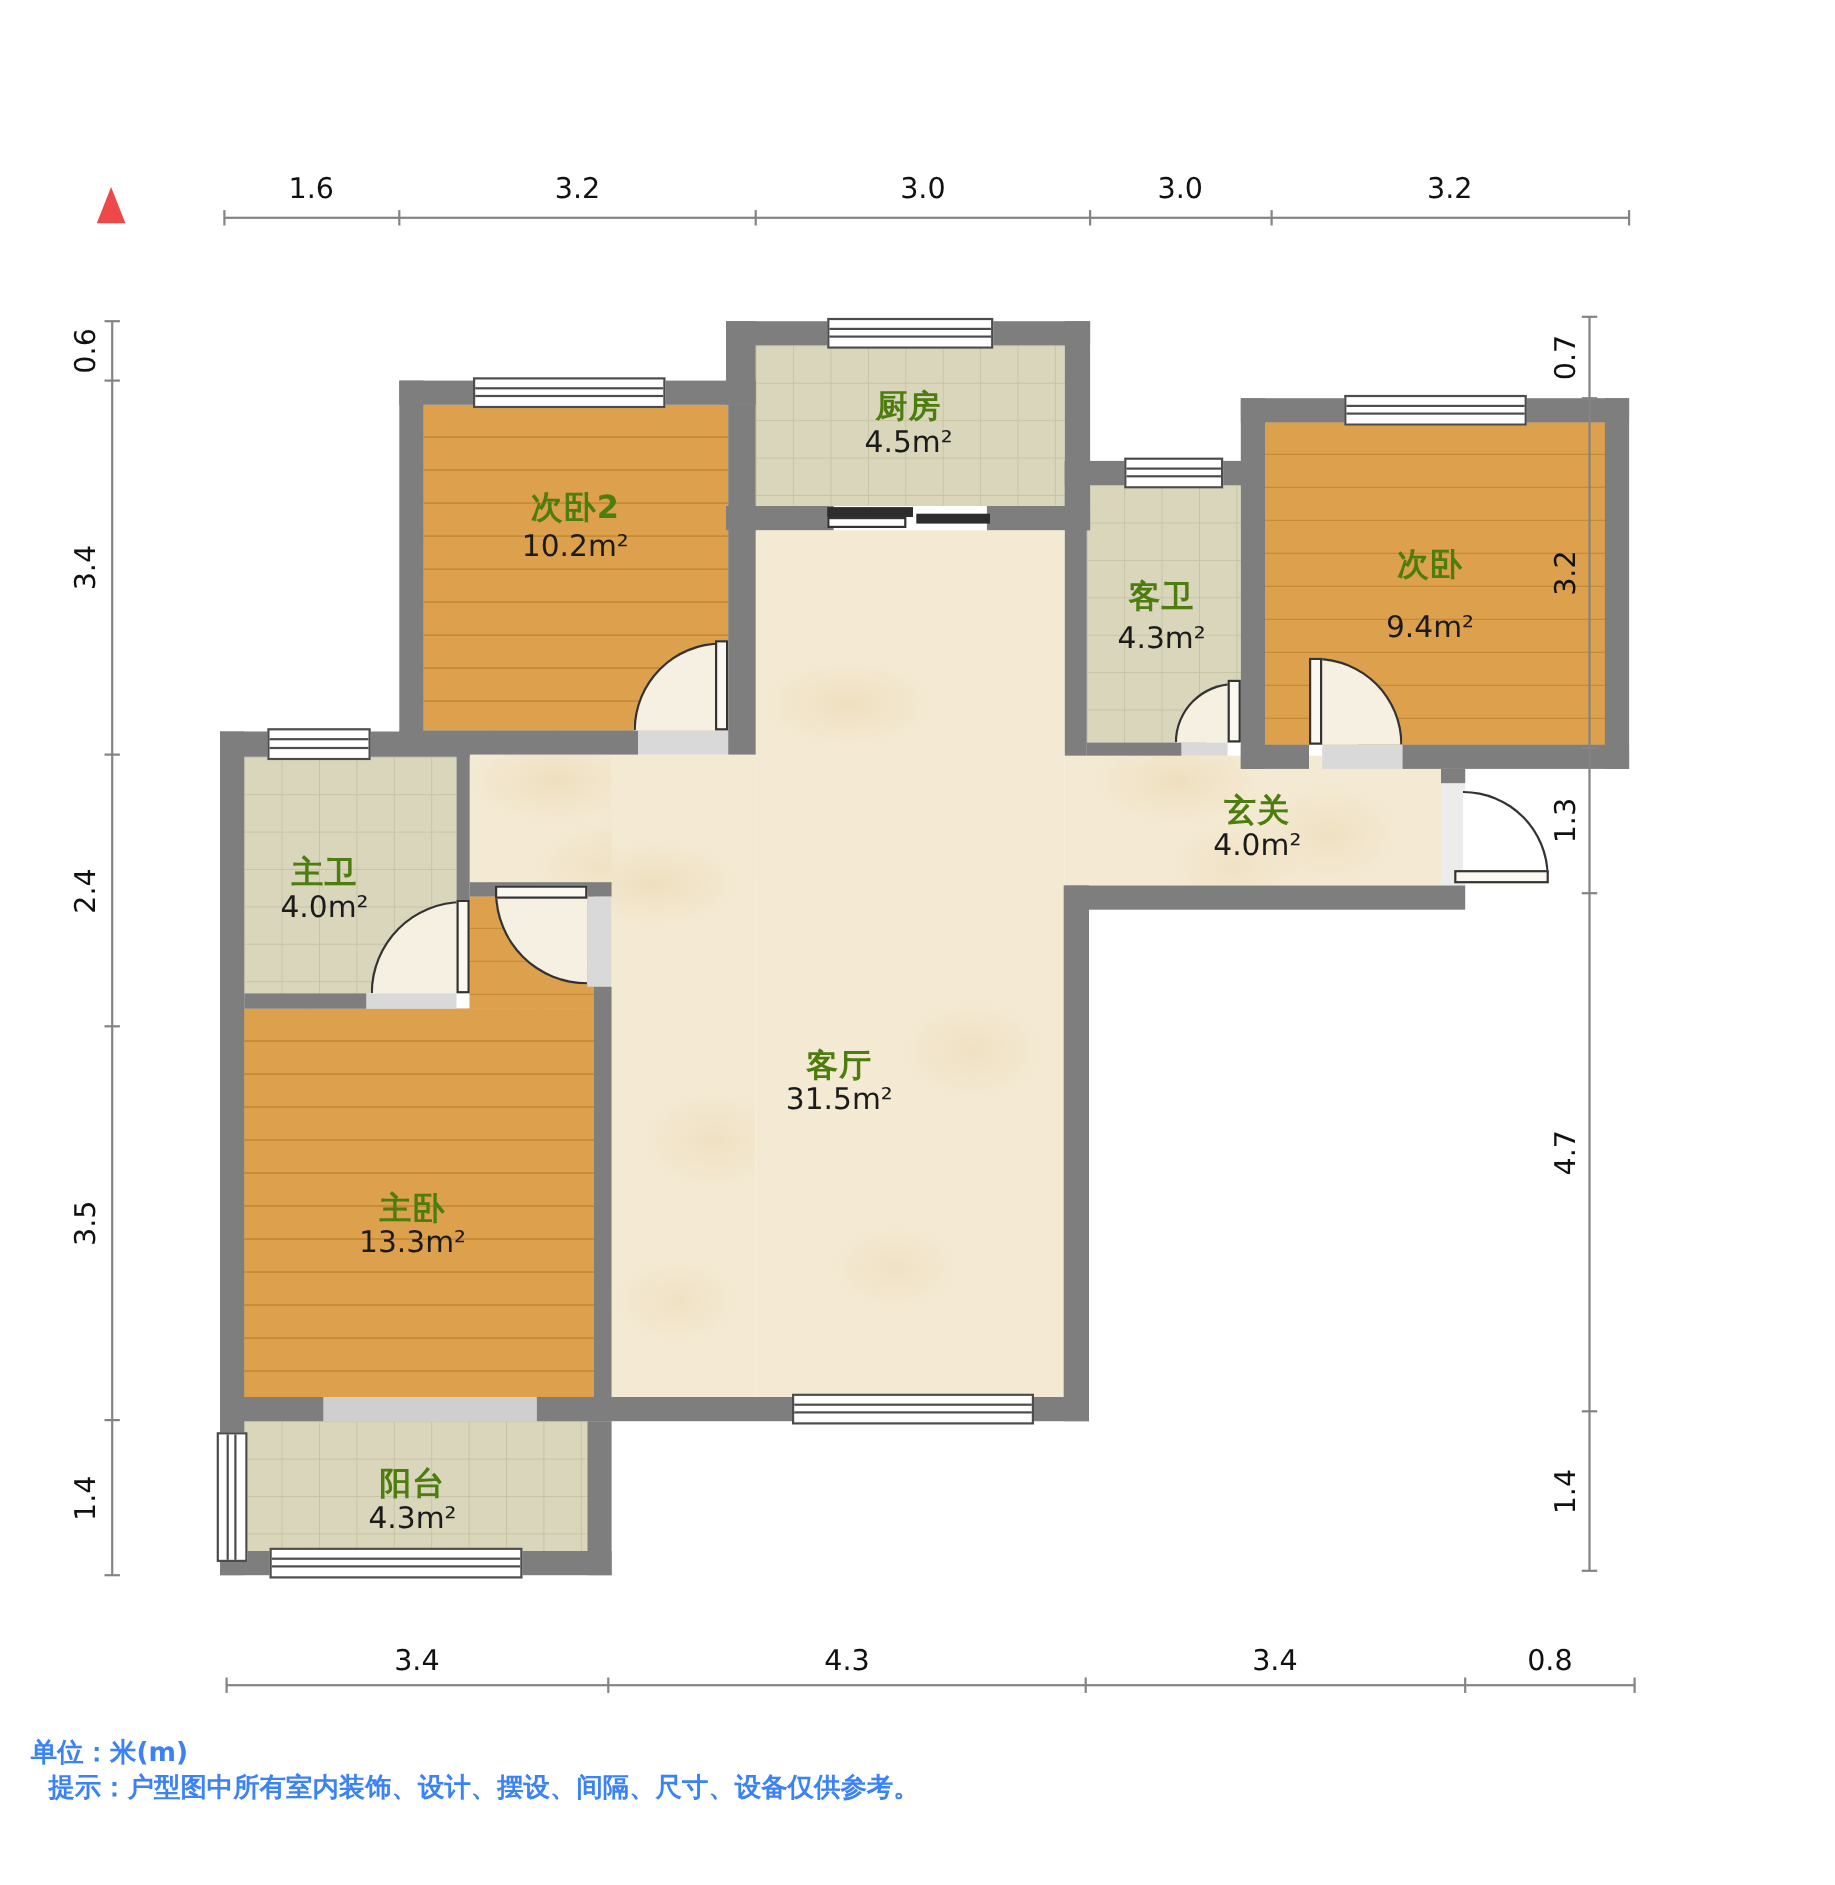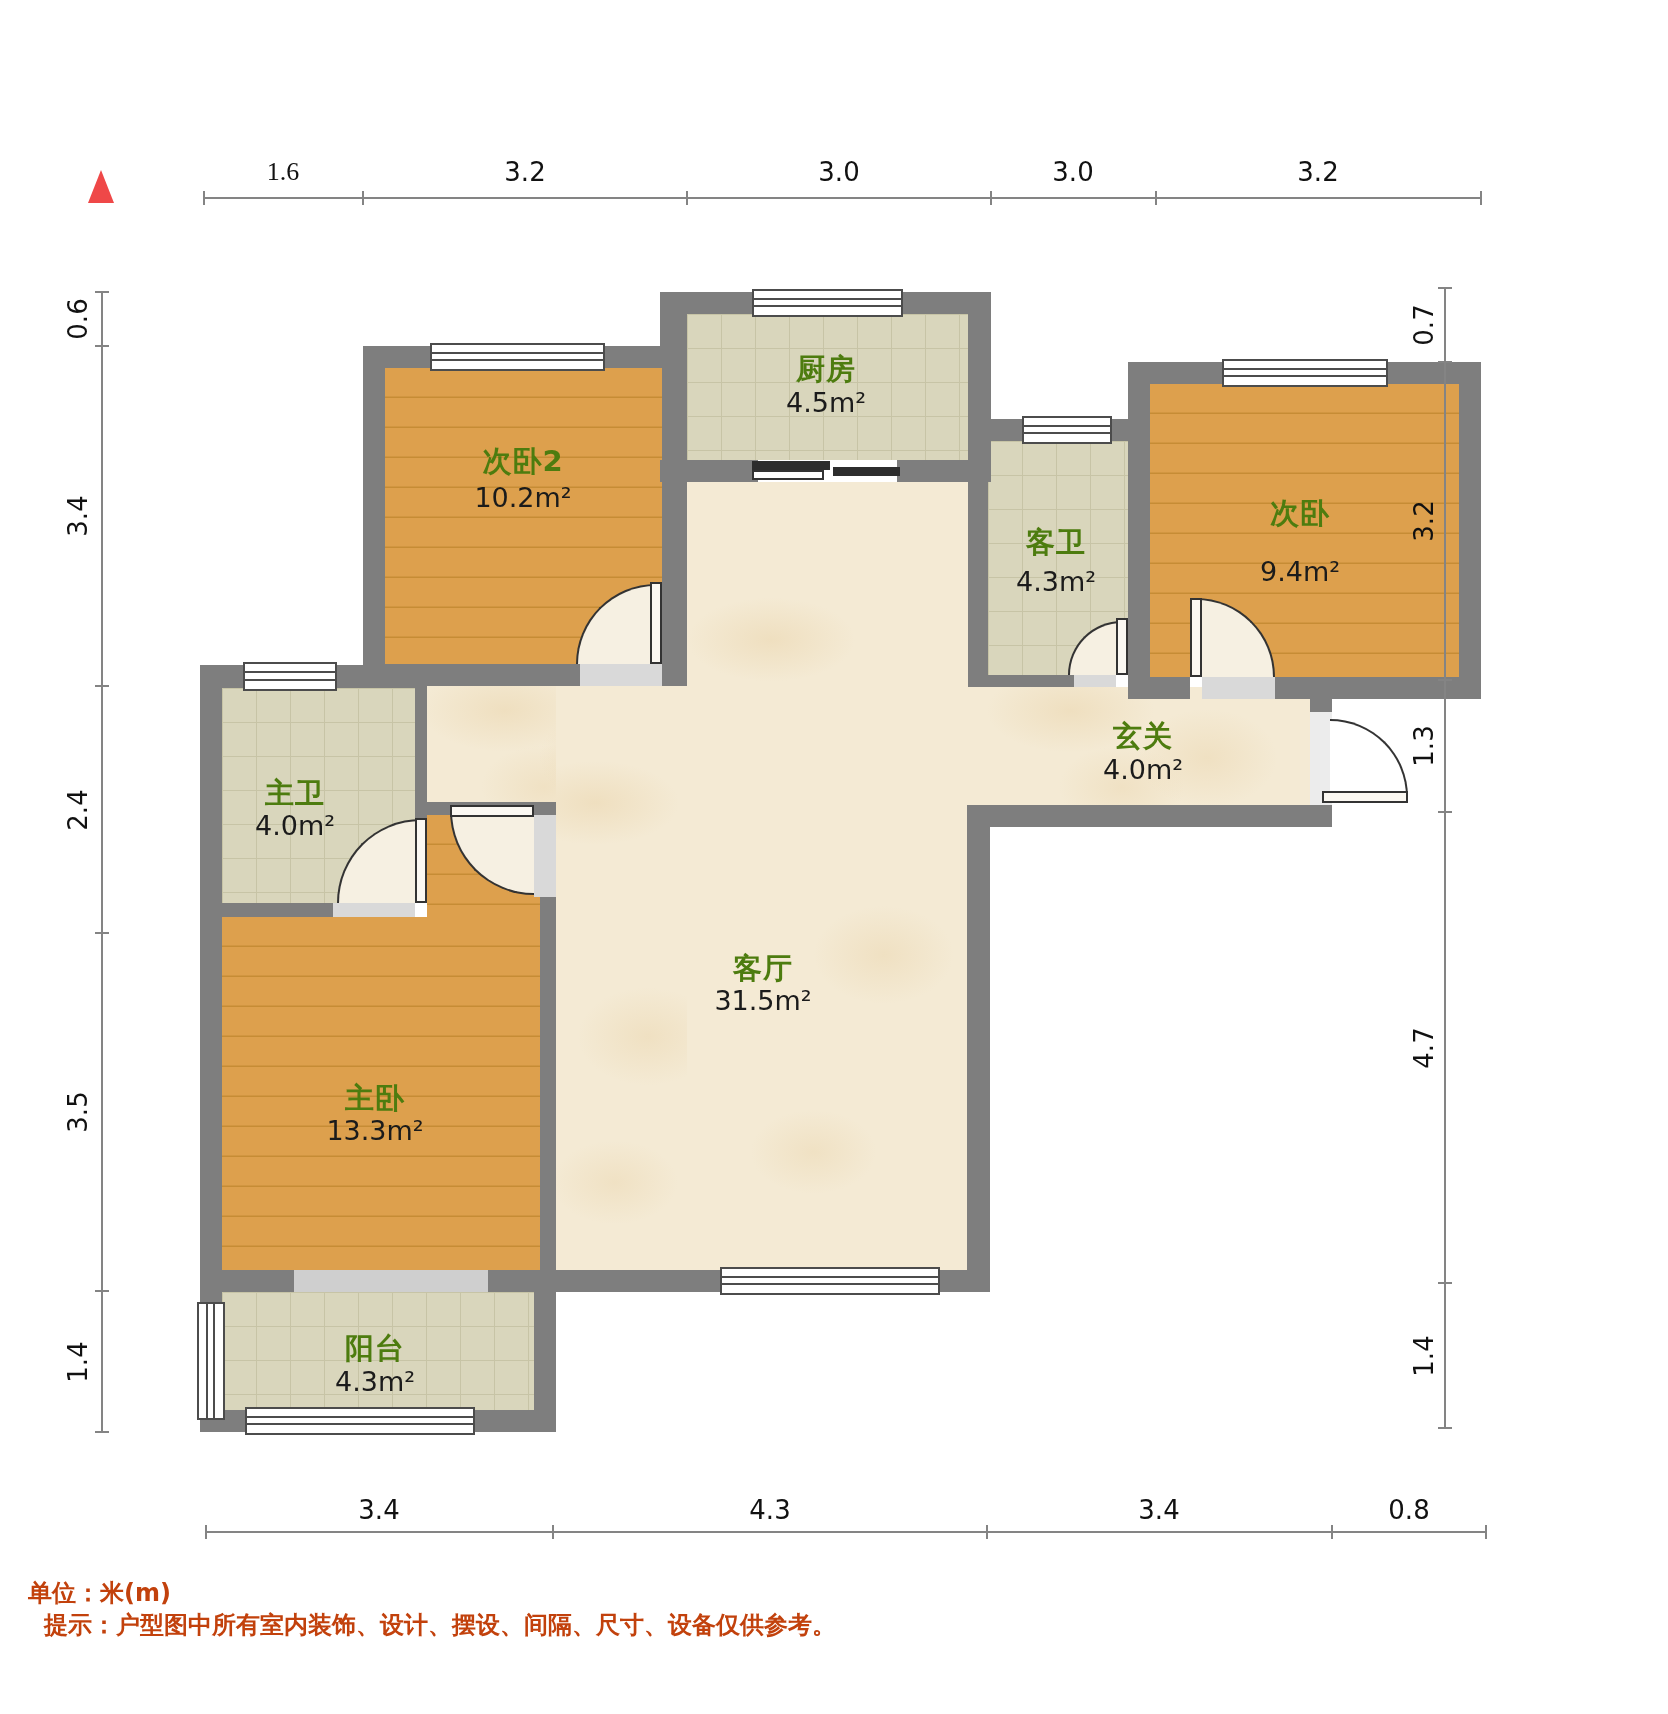--- a/index.html
+++ b/index.html
@@ -33,21 +33,21 @@
      white-space:nowrap;color:#4d7c0f;letter-spacing:1px;}
   .room-area{position:absolute;transform:translate(-50%,-50%);font-size:27px;font-weight:400;
      white-space:nowrap;color:#1b1b1b;}
   .dimline{position:absolute;background:#848484;}
   .tick-v{position:absolute;width:2px;height:14px;background:#848484;}
   .tick-h{position:absolute;width:14px;height:2px;background:#848484;}
   .dim-label{position:absolute;transform:translate(-50%,-50%);font-size:26px;color:#111;white-space:nowrap;}
   .dim-label-l{position:absolute;transform:translate(-50%,-50%) rotate(-90deg);font-size:26px;color:#111;white-space:nowrap;}
   .north{position:absolute;width:0;height:0;border-left:13px solid transparent;border-right:13px solid transparent;
      border-bottom:33px solid #ef4848;}
-  .note{position:absolute;font-size:24px;font-weight:600;color:#c2410c;white-space:nowrap;}
+  .note{position:absolute;font-size:24px;font-weight:600;color:#3b82f6;white-space:nowrap;}
   .slider-bar{position:absolute;background:#2d2d2d;}
   .slider-panel{position:absolute;background:#fff;border:2px solid #333;box-sizing:border-box;}
 </style>
 </head>
 <body>
 
 <div id="stage">
 
   <div class="north" style="left:88px;top:170px;"></div>
 
@@ -155,21 +155,21 @@
   <div class="room-label" style="left:375px;top:1349px;">阳台</div>
   <div class="room-area" style="left:375px;top:1381px;">4.3m²</div>
 
   <div class="dimline" style="left:204px;top:197px;width:1277px;height:2px;"></div>
   <div class="tick-v" style="left:203px;top:191px;"></div>
   <div class="tick-v" style="left:362px;top:191px;"></div>
   <div class="tick-v" style="left:686px;top:191px;"></div>
   <div class="tick-v" style="left:990px;top:191px;"></div>
   <div class="tick-v" style="left:1155px;top:191px;"></div>
   <div class="tick-v" style="left:1480px;top:191px;"></div>
-  <div class="dim-label" style="left:283px;top:172px;font-family:Liberation Serif, serif;">1.6</div>
+  <div class="dim-label" style="left:283px;top:172px;">1.6</div>
   <div class="dim-label" style="left:525px;top:172px;">3.2</div>
   <div class="dim-label" style="left:839px;top:172px;text-align:center;">3.0</div>
   <div class="dim-label" style="left:1073px;top:172px;">3.0</div>
   <div class="dim-label" style="left:1318px;top:172px;">3.2</div>
 
   <div class="dimline" style="left:206px;top:1531px;width:1280px;height:2px;"></div>
   <div class="tick-v" style="left:205px;top:1525px;"></div>
   <div class="tick-v" style="left:552px;top:1525px;"></div>
   <div class="tick-v" style="left:986px;top:1525px;"></div>
   <div class="tick-v" style="left:1331px;top:1525px;"></div>

